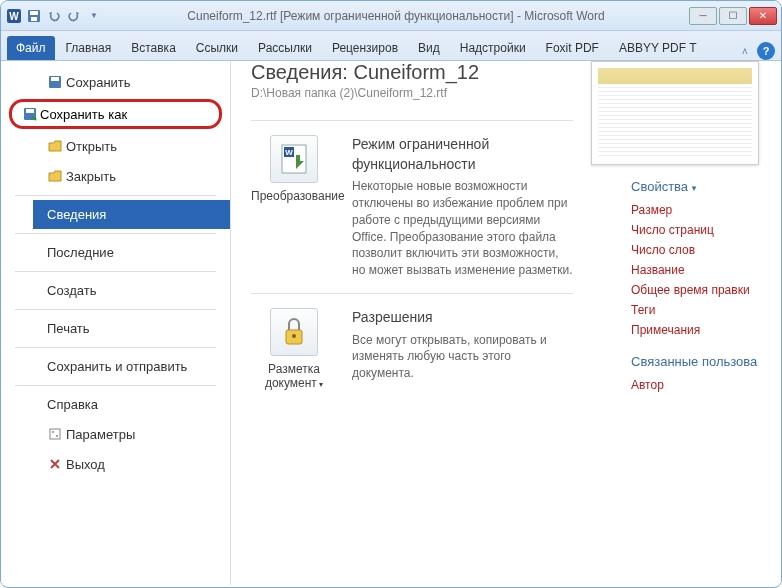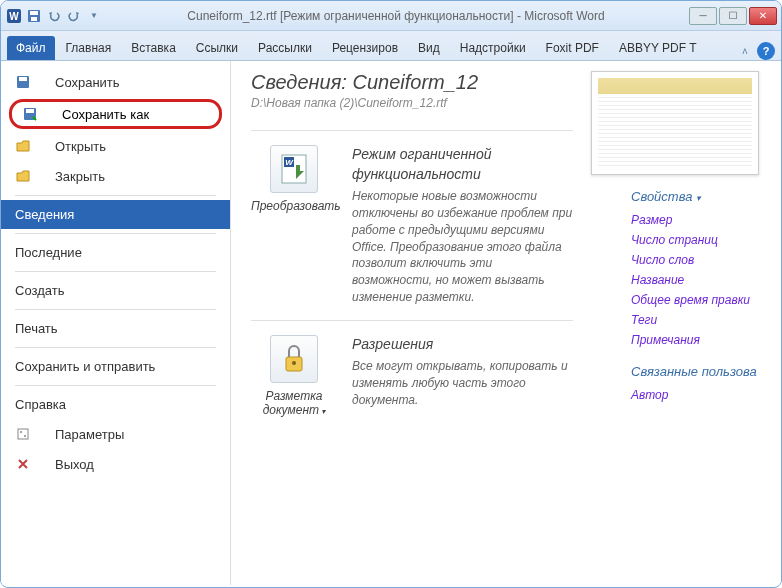--- a/index.html
+++ b/index.html
@@ -12,41 +12,41 @@
 .win-btn { width: 28px; height: 18px; border: 1px solid #8aa; background: #e0e8f0; border-radius: 2px; display: flex; align-items: center; justify-content: center; font-size: 10px; }
 .win-close { background: linear-gradient(#f08080,#d04040); color: #fff; border-color: #a03030; }
 .ribbon-tabs { height: 30px; background: linear-gradient(#e6eef9,#dce9f7); display: flex; align-items: flex-end; padding: 0 6px; font-size: 12px; border-bottom: 1px solid #b0c4de; gap: 2px; }
 .ribbon-tab { padding: 5px 9px; color: #333; cursor: pointer; border-radius: 3px 3px 0 0; }
 .ribbon-tab.active { background: #2a66b4; color: #fff; }
 .right-tabs { margin-left: auto; display: flex; align-items: center; gap: 4px; }
 .help-icon { width: 18px; height: 18px; background: #2a78d0; color: #fff; border-radius: 50%; display: flex; align-items: center; justify-content: center; font-size: 11px; font-weight: bold; }
 .caret { width: 16px; height: 16px; display:flex; align-items:center; justify-content:center; color:#5a7da0; font-size:10px; }
 .backstage { display: flex; height: calc(100% - 62px); background: #fff; }
 .sidebar { width: 230px; background: #fff; border-right: 1px solid #ddd; padding-top: 6px; }
-.side-item { display: flex; align-items: center; gap: 24px; padding: 7px 14px; font-size: 13px; color: #333; cursor: pointer; position: relative; }
+.side-item { display: flex; align-items: center; gap: 3px; padding: 7px 14px; font-size: 13px; color: #333; cursor: pointer; position: relative; margin-left: 32px; }
 .side-item.selected { background: #2a66b4; color: #fff; }
 .side-item.selected::after { content: ""; position: absolute; right: -8px; top: 50%; transform: translateY(-50%); border: 8px solid transparent; border-left-color: #2a66b4; }
 .side-icon { width: 16px; height: 16px; display: flex; align-items: center; justify-content: center; }
 .side-sep { height: 1px; background: #ddd; margin: 4px 14px; }
-.callout { border: 3px solid #d02020; border-radius: 14px; padding: 4px 10px; margin: 2px 8px; display: flex; align-items: center; gap: 24px; font-size: 13px; cursor: pointer; }
-.content { flex: 1; padding: 10px 20px; display: flex; gap: 18px; overflow: hidden; font-style: italic; }
+.callout { border: 3px solid #d02020; border-radius: 14px; padding: 4px 10px; margin: 2px 8px; display: flex; align-items: center; gap: 2px; font-size: 13px; cursor: pointer; }
+.content { flex: 1; padding: 0 20px; display: flex; gap: 18px; overflow: hidden; }
 .main { flex: 1; min-width: 0; }
 .h1 { font-size: 20px; color: #444; margin-bottom: 2px; }
 .path { font-size: 12px; color: #888; margin-bottom: 20px; }
 .section { display: flex; gap: 15px; padding: 14px 0; border-top: 1px solid #e0e0e0; }
 .big-btn { width: 86px; text-align: center; font-size: 12px; color: #444; cursor: pointer; }
 .big-btn-icon { width: 48px; height: 48px; margin: 0 auto 6px; border: 1px solid #c8d0d8; border-radius: 3px; background: linear-gradient(#fdfdfd,#e8eef4); display: flex; align-items: center; justify-content: center; }
 .sec-text { flex: 1; font-size: 12px; color: #666; line-height: 1.4; }
 .sec-title { font-size: 14px; color: #444; margin-bottom: 4px; }
 .rightpane { width: 170px; font-size: 12px; color: #666; }
 .thumb { width: 168px; height: 104px; border: 1px solid #ccc; background: #fff; padding: 6px; margin-bottom: 14px; box-shadow: 0 1px 3px rgba(0,0,0,0.15); }
 .thumb-inner { width: 100%; height: 100%; background: repeating-linear-gradient(#fff, #fff 3px, #eee 3px, #eee 4px); position: relative; }
 .thumb-rib { height: 16px; background: linear-gradient(#f0e0a0,#e8d890); margin-bottom: 4px; }
 .prop-head { color: #3a6ea8; font-size: 13px; margin-bottom: 6px; }
-.prop-item { padding: 3px 0; color: #6d28d9; cursor: pointer; }
+.prop-item { padding: 3px 0; color: #b91c1c; cursor: pointer; }
 .prop-group { margin-bottom: 14px; margin-left: 40px; }
 
 svg { display: block; }
 </style>
 </head>
 <body>
 
 <div class="titlebar">
   <div class="qat">
     <span class="qat-icon">
@@ -192,21 +192,21 @@
       <div class="section">
         <div class="big-btn">
           <div class="big-btn-icon">
             <svg width="36" height="36">
                 <rect x="6" y="4" width="24" height="28" fill="#fff" stroke="#8aa"></rect>
                 <rect x="8" y="6" width="10" height="10" fill="#2b579a"></rect>
                 <text x="13" y="14" fill="#fff" font-size="8" text-anchor="middle" font-weight="bold">W</text>
                 <path d="M20 28 L28 20 L24 20 L24 14 L20 14 Z" fill="#4a9040"></path>
               </svg>
           </div>
-          <span>Преобразовать</span>
+          <span>Преобразование</span>
         </div>
         <div class="sec-text">
           <div class="sec-title">Режим ограниченной функциональности</div>
           <div>Некоторые новые возможности отключены во избежание проблем при работе с предыдущими версиями Office. Преобразование этого файла позволит включить эти возможности, но может вызвать изменение разметки.</div>
         </div>
       </div>
 
       <div class="section">
         <div class="big-btn">
           <div class="big-btn-icon">

